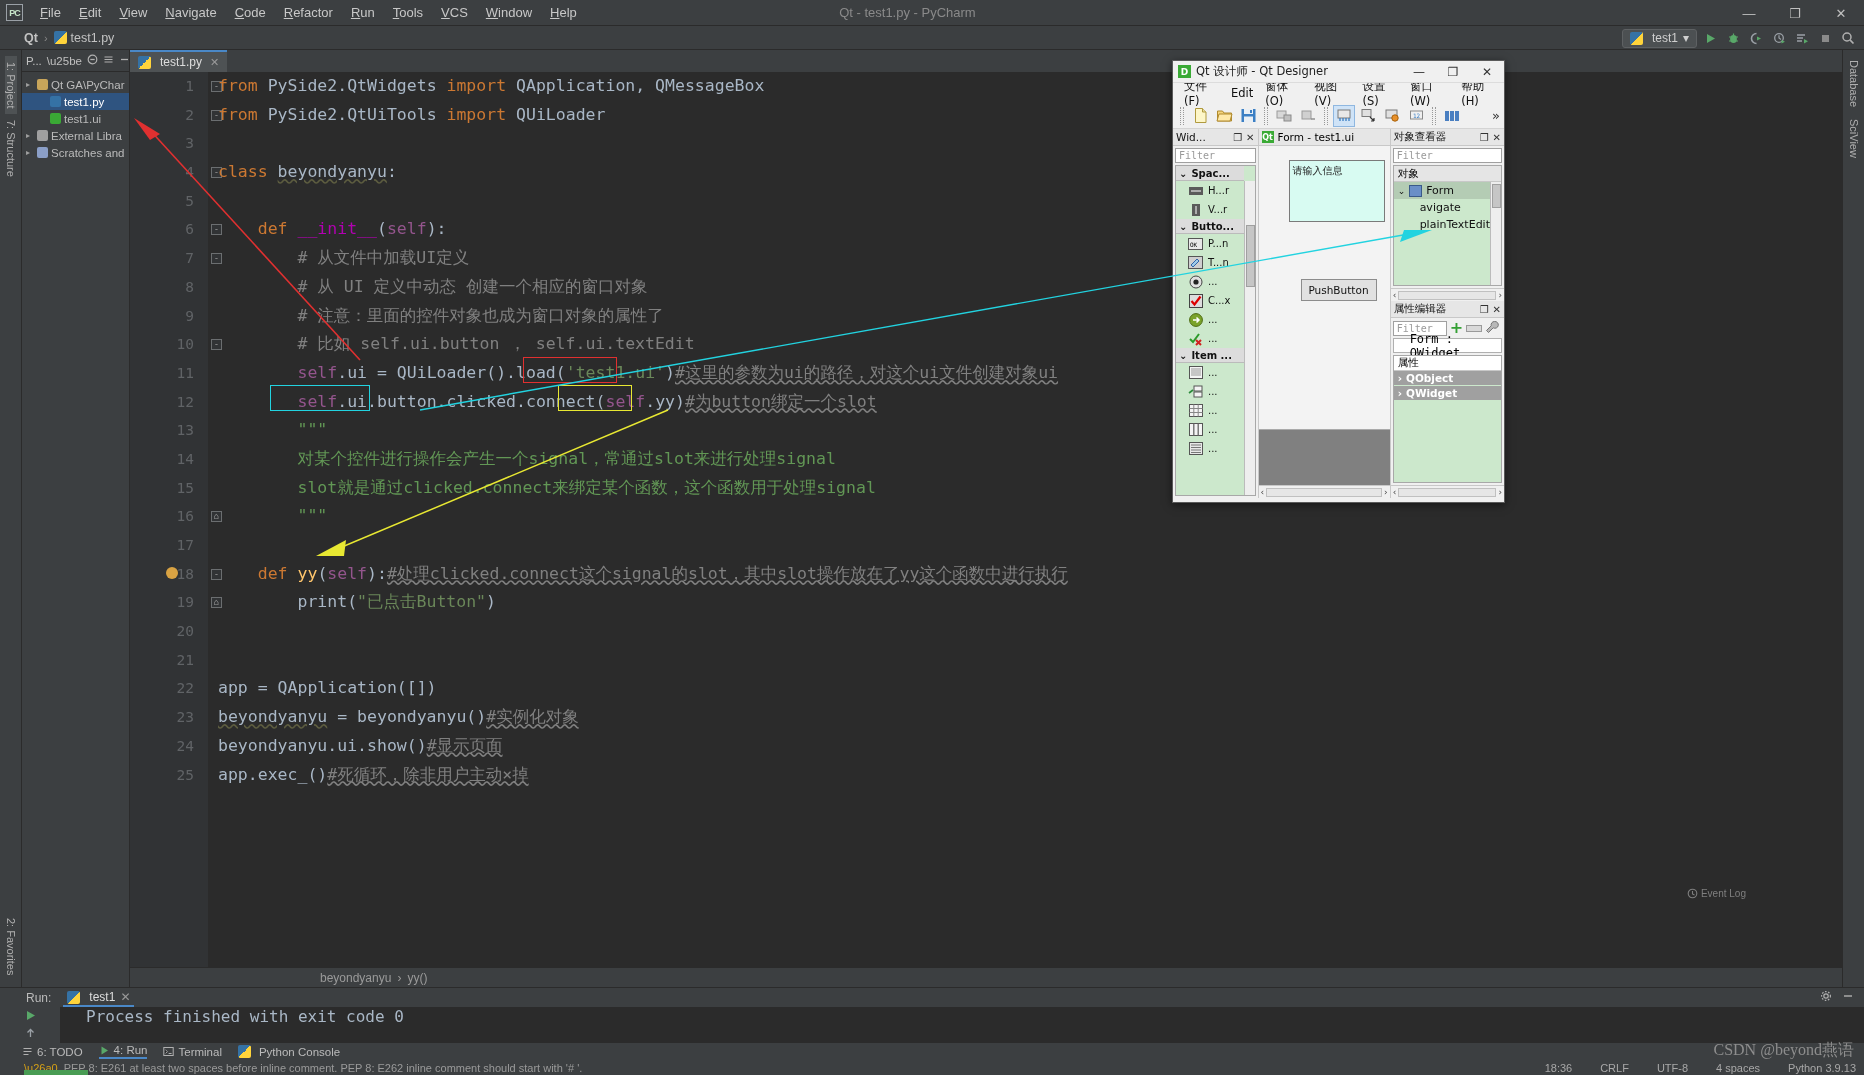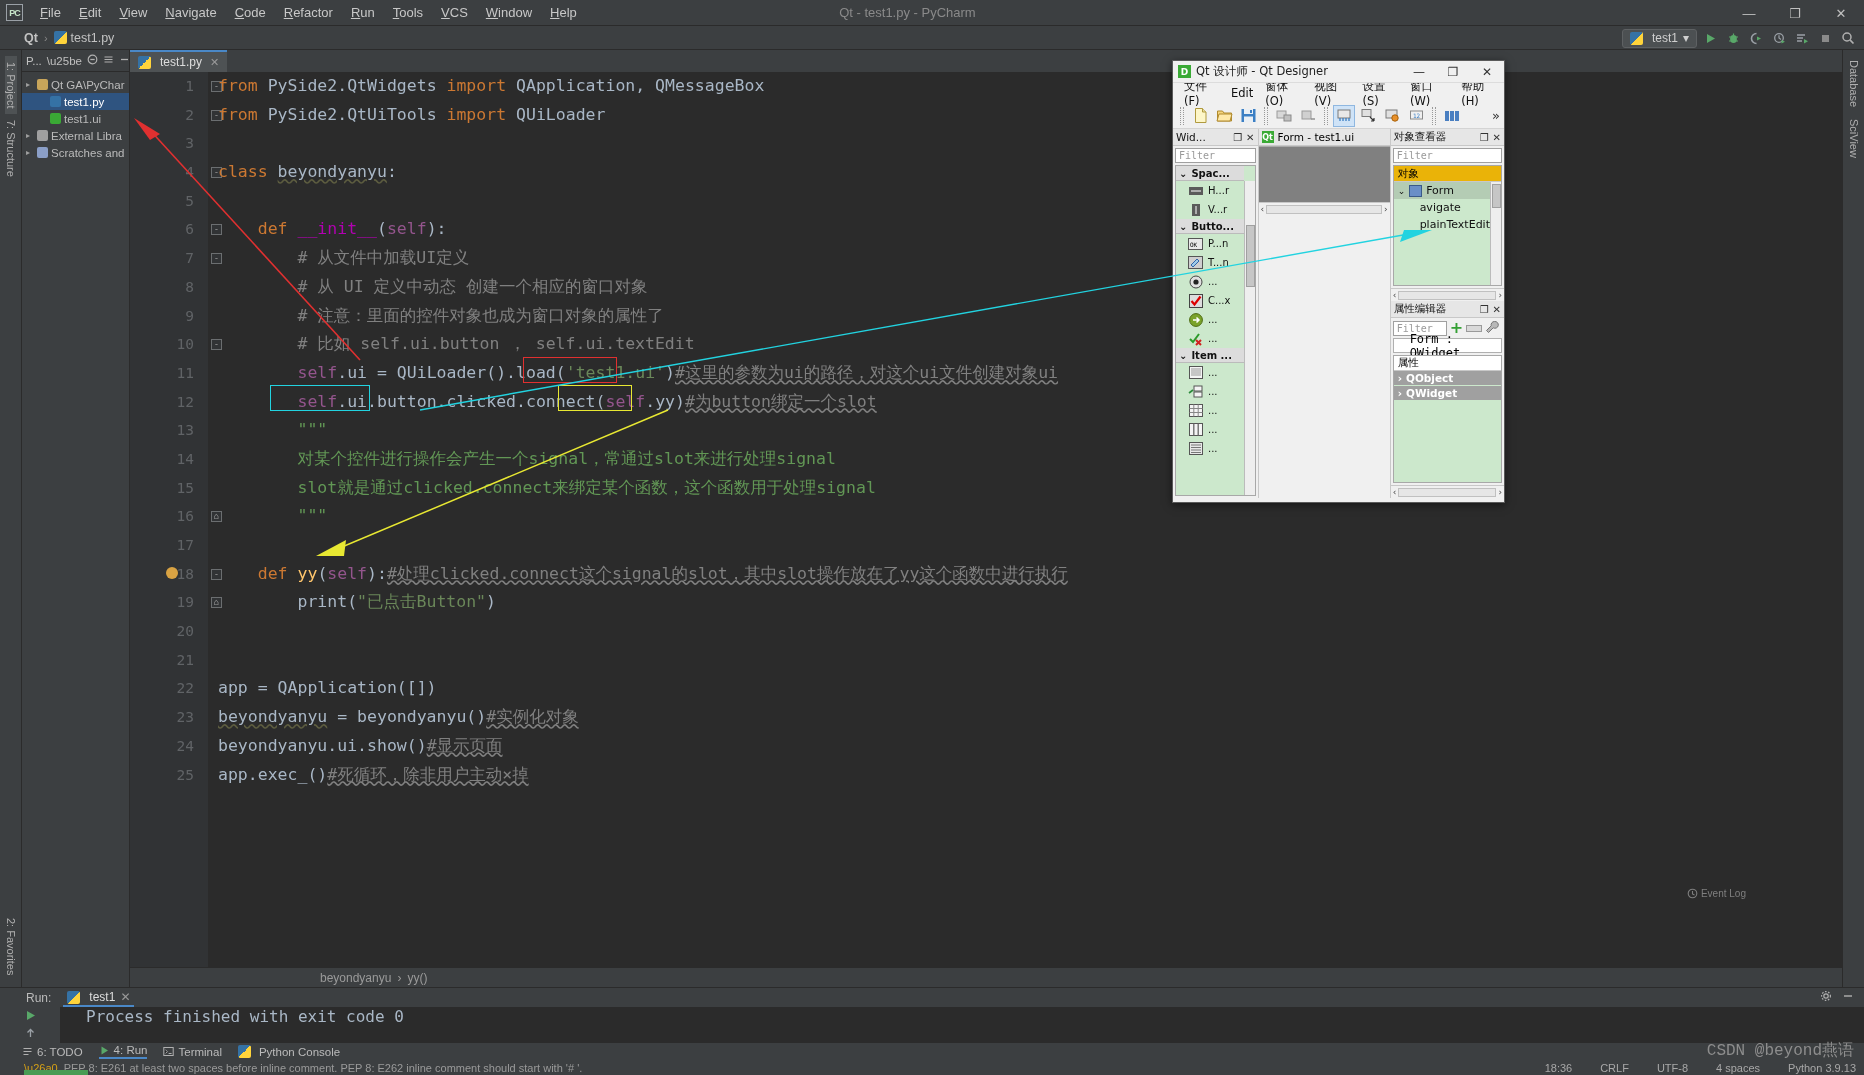--- a/index.html
+++ b/index.html
@@ -272,21 +272,21 @@
     display:flex; align-items:center; justify-content:center; color:#111;
   }
   .canvas-gray { height:56px; background:#808080; border-top:1px solid #aaa; }
   .hscroll { height:13px; background:#f0f0f0; border-top:1px solid #c8c8c8;
              display:flex; align-items:center; justify-content:space-between;
              padding:0 2px; font-size:9px; color:#444; }
   .hthumb { flex:1; margin:0 2px; height:9px; background:#e6e6e6; border:1px solid #c0c0c0; }
   
   .oi-list { flex:1; background:#cce8cc; border:1px solid #a8a8a8; margin:0 2px 2px;
              position:relative; overflow:hidden; }
-  .oi-colhead { height:16px; background:#eab308; border-bottom:1px solid #c8c8c8;
+  .oi-colhead { height:16px; background:#e5e5e5; border-bottom:1px solid #c8c8c8;
                 display:flex; align-items:center; padding-left:4px; font-size:10.5px; }
   .oi-row { height:17px; display:flex; align-items:center; gap:4px; font-size:11px;
             padding-left:4px; color:#111; }
   .oi-row.sel { background:#b4ccb4; }
   .oi-ico { width:13px; height:12px; background:#6a8fc7; border:1px solid #3a5a8a; flex:none; }
   
   .pe-toolrow { height:20px; display:flex; align-items:center; gap:3px; padding:0 2px; }
   .plusbtn { color:#35a135; font-size:16px; font-weight:bold; line-height:1; }
   .minusbtn { width:16px; height:7px; background:#d9d9d9; border:1px solid #9a9a9a; }
   .pe-objline { height:15px; background:#fff; border:1px solid #b0b0b0; margin:0 2px;
@@ -296,21 +296,21 @@
   .pe-colhead { height:15px; background:#fff; border-bottom:1px solid #c8c8c8;
                 display:flex; align-items:center; padding-left:4px; font-size:10.5px; }
   .pe-grp { height:15px; background:#a0a0a0; color:#fff; font-weight:bold;
             font-size:10.5px; display:flex; align-items:center; gap:4px;
             padding-left:4px; border-bottom:1px solid #cce8cc; }
   
   .overlay { position:absolute; left:0; top:0; width:1864px; height:1075px;
              pointer-events:none; z-index:30; }
   .watermark {
     position:absolute; right:10px; bottom:14px; color:#8d8d8d;
-    font-size:16px; z-index:40; font-family:Liberation Mono, monospace;
+    font-size:16px; z-index:40; font-family:Liberation Serif, serif;
   }
   .evt-badge {
     position:absolute; right:118px; bottom:176px; z-index:25;
     display:flex; align-items:center; gap:3px; color:#7f7f7f; font-size:10px;
   }
 </style>
 </head>
 <body>
 
 <div class="titlebar">
@@ -836,20 +836,24 @@
           <div class="vthumb" style="top:44px;height:62px"></div>
         </div>
       </div>
     </div>
 
     <div class="qt-col-mid">
       <div class="qt-form-head">
         <span class="qtsq">Qt</span>
         <span>Form - test1.ui</span>
       </div>
+      <div class="canvas">
+        <div class="pte">请输入信息</div>
+        <div class="pbtn">PushButton</div>
+      </div>
       <div class="canvas-gray"></div>
       <div class="hscroll">
         <span>‹</span>
         <span class="hthumb"></span>
         <span>›</span>
       </div>
     </div>
 
     <div class="qt-col-right">
 

